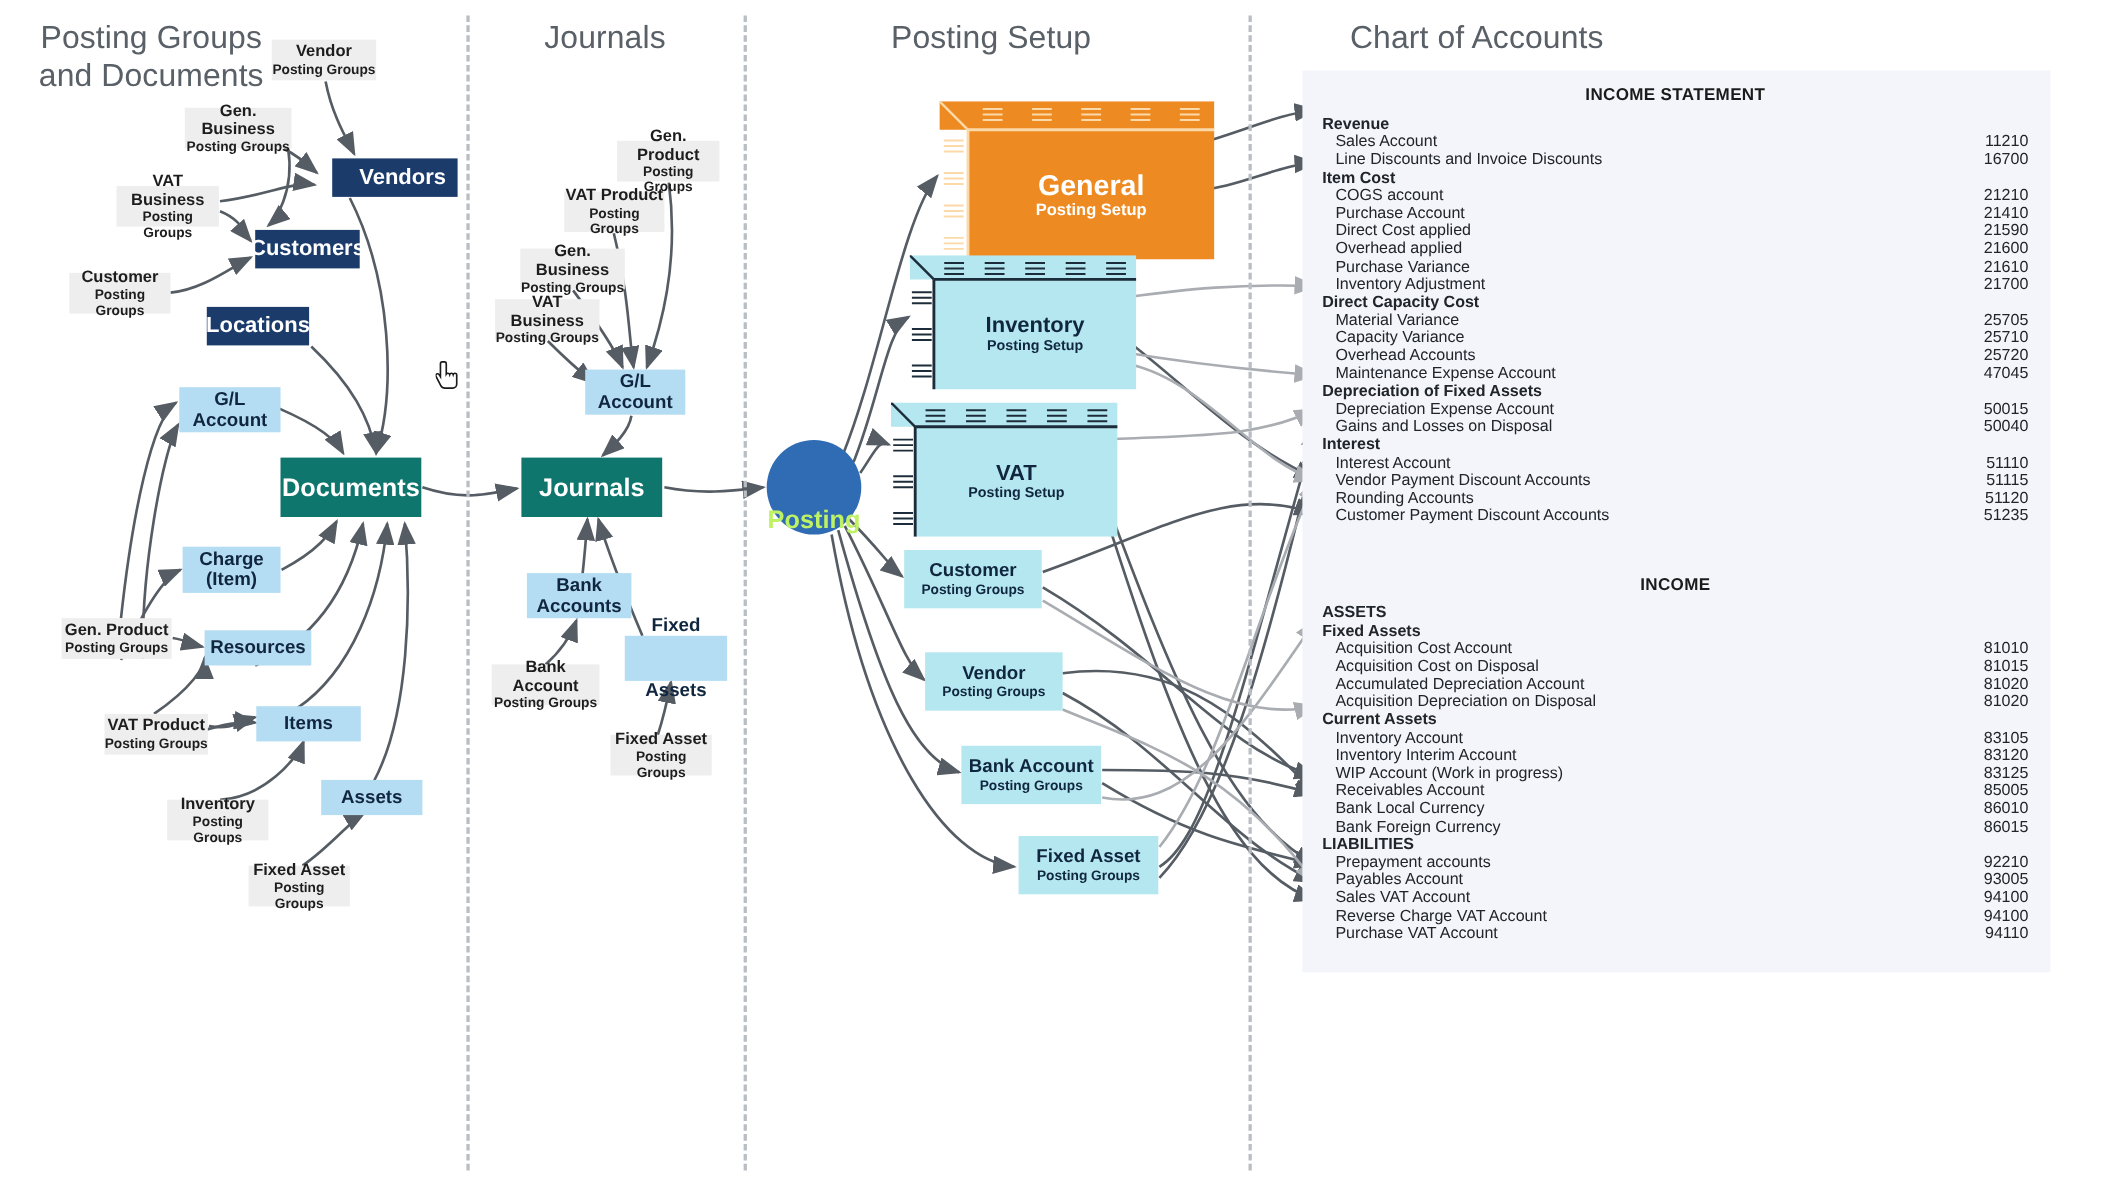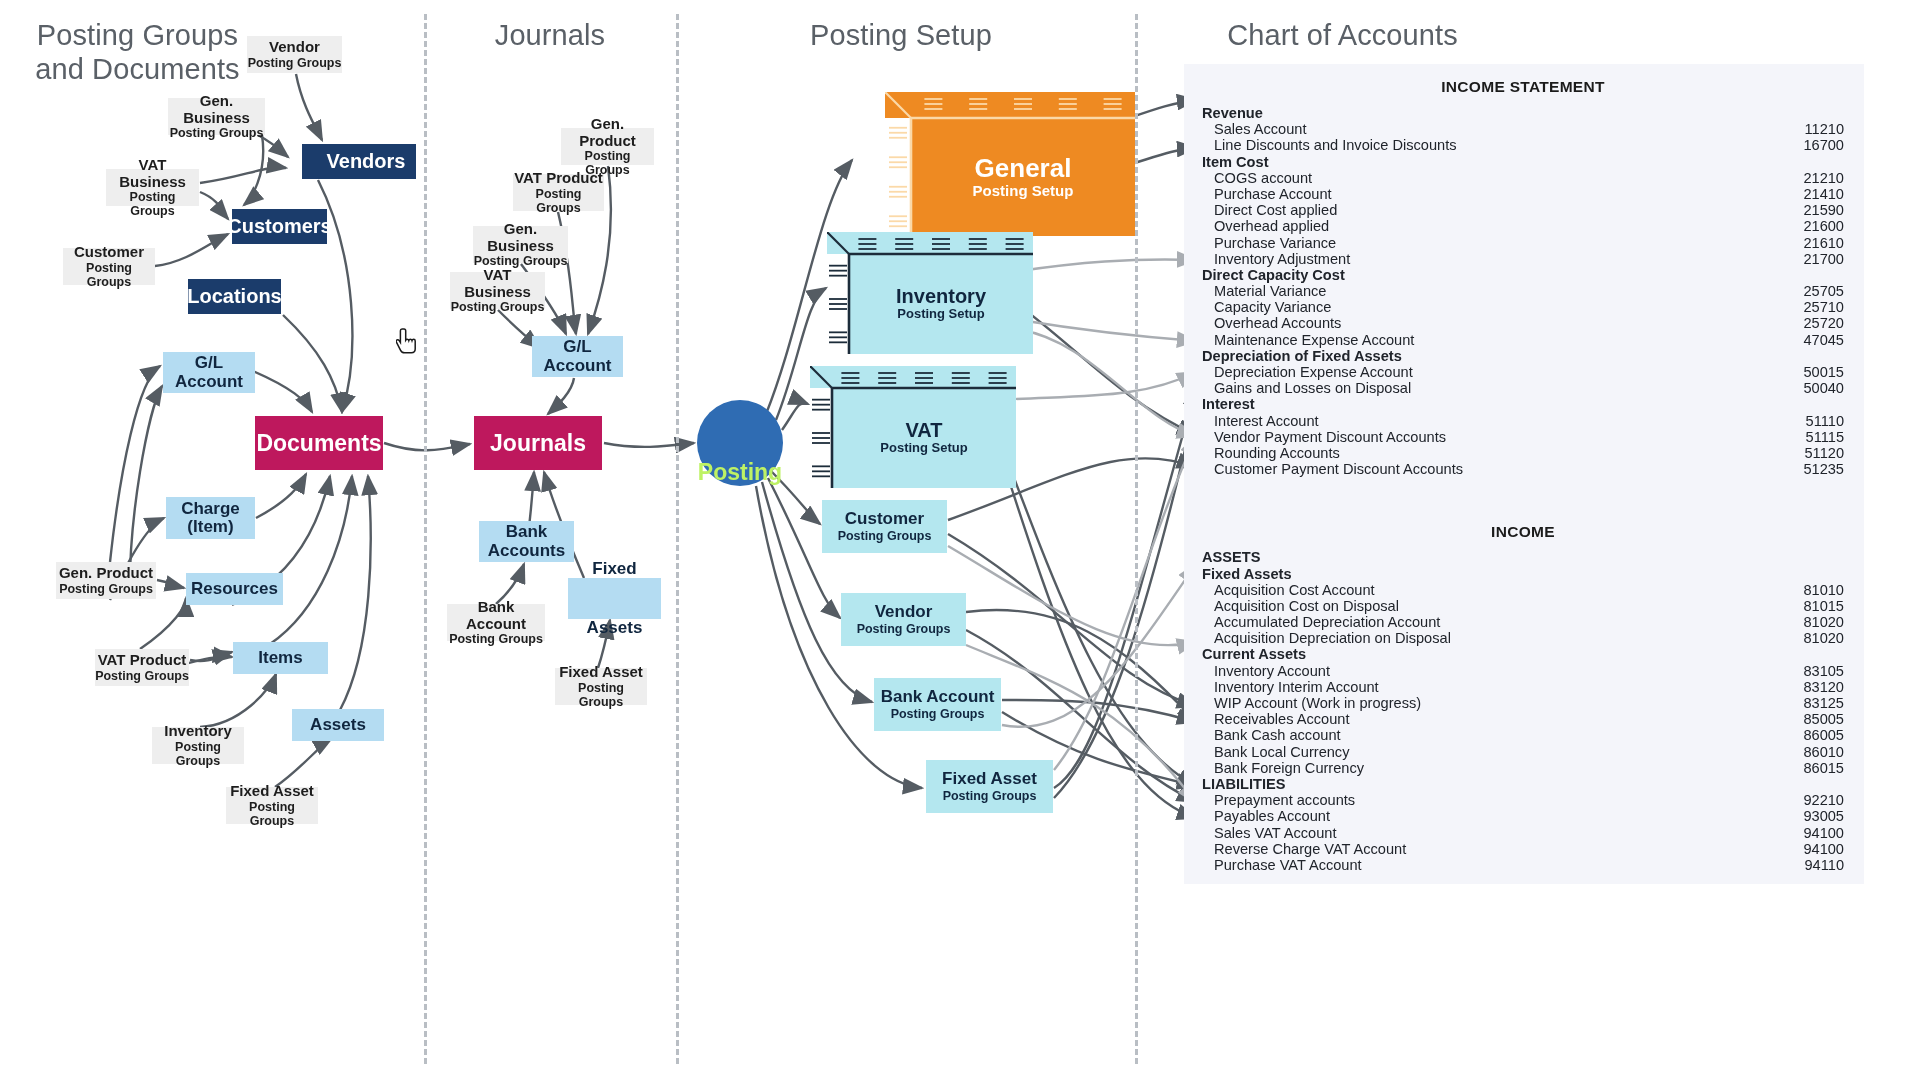--- a/index.html
+++ b/index.html
@@ -49,21 +49,21 @@
     color:#1d1d1d;
   }
   .chip .t1{font-size:15px;}
   .chip .t2{font-size:12.5px;font-weight:bold;}
 
   
   .navy{background:#1b3c6b;color:#ffffff;}
   .navy .t1{font-size:20px;}
 
   
-  .blue{background:#be185d;color:#ffffff;}
+  .blue{background:#0f766e;color:#ffffff;}
   .blue .t1{font-size:23px;}
 
   
   .lblue{background:#b4dcf2;color:#10263f;}
   .lblue .t1{font-size:17px;}
 
   
   .circle{
     position:absolute;border-radius:50%;
     background:#2f6cb3;color:#bef264;
@@ -315,21 +315,21 @@
       <div class="node lblue" style="left: 568px; top: 578px; width: 93px; height: 41px; gap: 40px;">
         <div class="t1">Fixed</div>
         <div class="t1">Assets</div>
       </div>
     </div>
 
   <div class="circle" id="posting-circle" style="left: 697px; top: 400px; width: 86px; height: 86px;">
     <span>Posting</span>
   </div>
   <div id="col3-cubes">
-      <div class="cube" style="left: 885px; top: 92px; width: 250px; height: 144px;">
+      <div class="cube" style="left: 854px; top: 92px; width: 250px; height: 144px;">
         <svg width="250" height="144" viewBox="0 0 250 144">
           <path d="M0 0 L250 0 L250 144 L26 144 L26 26 L0 26 Z" fill="#ee8a22"></path>
           <line x1="0" y1="0" x2="26" y2="26" stroke="#fbd9a8" stroke-width="2.2"></line>
           <line x1="26" y1="26" x2="250" y2="26" stroke="#fbd9a8" stroke-width="2.6"></line>
           <line x1="26" y1="26" x2="26" y2="144" stroke="#fbd9a8" stroke-width="2.6"></line>
           <line x1="39.4" y1="7" x2="57.4" y2="7" stroke="#fbd9a8" stroke-width="1.8"></line>
           <line x1="39.4" y1="12" x2="57.4" y2="12" stroke="#fbd9a8" stroke-width="1.8"></line>
           <line x1="39.4" y1="17" x2="57.4" y2="17" stroke="#fbd9a8" stroke-width="1.8"></line>
           <line x1="84.19999999999999" y1="7" x2="102.19999999999999" y2="7" stroke="#fbd9a8" stroke-width="1.8"></line>
           <line x1="84.19999999999999" y1="12" x2="102.19999999999999" y2="12" stroke="#fbd9a8" stroke-width="1.8"></line>
@@ -589,24 +589,20 @@
         </div>
         <div class="row item">
           <span class="lbl">WIP Account (Work in progress)</span>
           <span class="num">83125</span>
         </div>
         <div class="row item">
           <span class="lbl">Receivables Account</span>
           <span class="num">85005</span>
         </div>
         <div class="row item">
-          <span class="lbl">Bank Cash account</span>
-          <span class="num">86005</span>
-        </div>
-        <div class="row item">
           <span class="lbl">Bank Local Currency</span>
           <span class="num">86010</span>
         </div>
         <div class="row item">
           <span class="lbl">Bank Foreign Currency</span>
           <span class="num">86015</span>
         </div>
         <div class="row hdr">
           <span class="lbl">LIABILITIES</span>
           <span class="num"></span>

